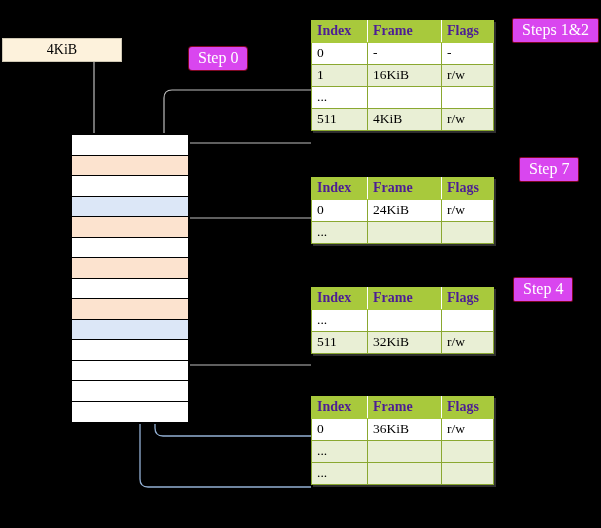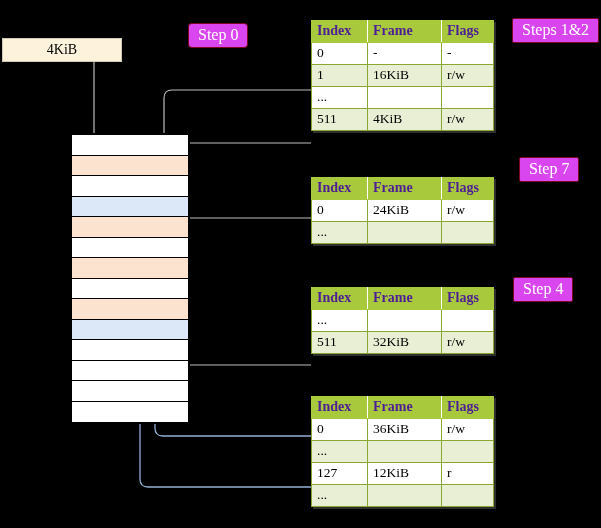--- a/index.html
+++ b/index.html
@@ -116,21 +116,21 @@
       <div class="memrow peach" style="height: 20.5px;"></div>
       <div class="memrow" style="height: 20.5px;"></div>
       <div class="memrow peach" style="height: 20.5px;"></div>
       <div class="memrow blue" style="height: 20.5px;"></div>
       <div class="memrow" style="height: 20.5px;"></div>
       <div class="memrow" style="height: 20.5px;"></div>
       <div class="memrow" style="height: 20.5px;"></div>
       <div class="memrow" style="height: 20.5px;"></div>
     </div>
 
-  <div class="pill" id="pill-step0" style="left: 189px; top: 24px;">Step 0</div>
+  <div class="pill" id="pill-step0" style="left: 189px; top: 47px;">Step 0</div>
   <div class="pill sq" id="pill-steps12" style="left: 513px; top: 19px;">Steps 1&amp;2</div>
   <div class="pill sq" id="pill-step3" style="left: 520px; top: 158px;">Step 7</div>
   <div class="pill sq" id="pill-step4" style="left: 514px; top: 278px;">Step 4</div>
 
   <div id="tables-host">
       <table class="ptable" style="left: 311px; top: 20px;">
         <thead>
           <tr>
             <th class="colI">Index</th>
             <th class="colF">Frame</th>
@@ -214,25 +214,20 @@
           <tr>
             <td class="colI">0</td>
             <td class="colF">36KiB</td>
             <td class="colG">r/w</td>
           </tr>
           <tr class="alt">
             <td class="colI">...</td>
             <td class="colF"></td>
             <td class="colG"></td>
           </tr>
-          <tr>
-            <td class="colI">127</td>
-            <td class="colF">12KiB</td>
-            <td class="colG">r</td>
-          </tr>
           <tr class="alt">
             <td class="colI">...</td>
             <td class="colF"></td>
             <td class="colG"></td>
           </tr>
         </tbody>
       </table>
     </div>
 
 </div>

